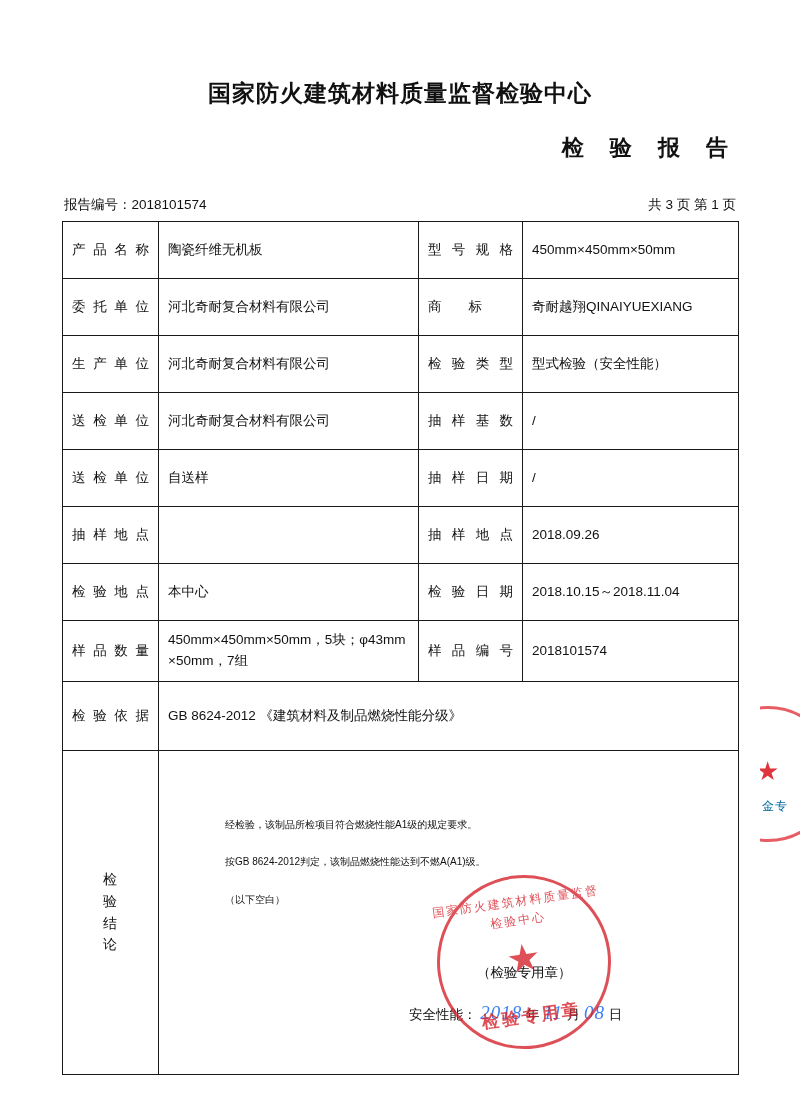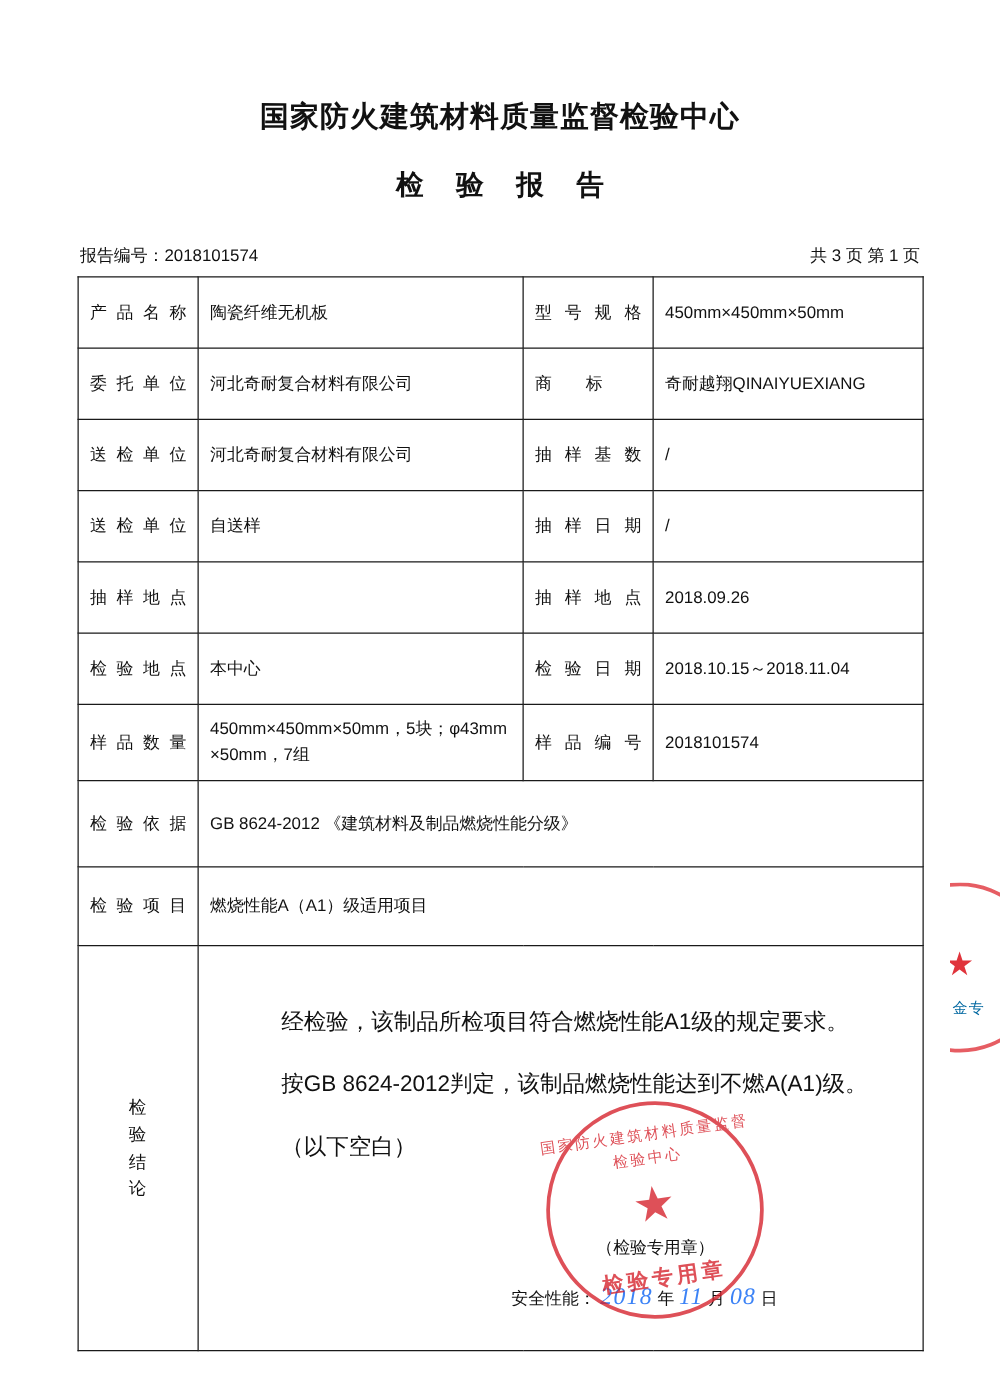--- a/index.html
+++ b/index.html
@@ -23,21 +23,21 @@
     padding: 0 62px;
   }
   .doc-title {
     text-align: center;
     font-size: 23px;
     font-weight: bold;
     letter-spacing: 1px;
     margin-top: 78px;
   }
   .doc-subtitle {
-    text-align: center;
+    text-align: right;
     font-size: 22px;
     font-weight: bold;
     letter-spacing: 10px;
     margin-top: 24px;
     padding-left: 10px;
   }
   .meta-row {
     display: flex;
     justify-content: space-between;
     align-items: center;
@@ -87,21 +87,21 @@
   }
   .concl-body {
     position: relative;
     height: 290px;
     vertical-align: top;
     padding-top: 26px !important;
     padding-left: 18px !important;
   }
   .concl-line {
     margin: 0 0 22px 48px;
-    font-size: 18px;
+    font-size: 10px;
   }
   .stamp-note {
     margin: 56px 0 0 300px;
     font-size: 13.5px;
   }
   .sign-line {
     margin: 14px 0 0 232px;
     font-size: 13.5px;
     white-space: nowrap;
   }
@@ -219,20 +219,26 @@
         <td class="label">型号规格</td>
         <td class="label-plain">450mm×450mm×50mm</td>
       </tr>
       <tr class="row-tall">
         <td class="label">委托单位</td>
         <td class="label-plain">河北奇耐复合材料有限公司</td>
         <td class="label-plain">商　　标</td>
         <td class="label-plain">奇耐越翔QINAIYUEXIANG</td>
       </tr>
       <tr class="row-tall">
+        <td class="label">生产单位</td>
+        <td class="label-plain">河北奇耐复合材料有限公司</td>
+        <td class="label">检验类型</td>
+        <td class="label-plain">型式检验（安全性能）</td>
+      </tr>
+      <tr class="row-tall">
         <td class="label">送检单位</td>
         <td class="label-plain">河北奇耐复合材料有限公司</td>
         <td class="label">抽样基数</td>
         <td class="label-plain">/</td>
       </tr>
       <tr class="row-tall">
         <td class="label">送检单位</td>
         <td class="label-plain">自送样</td>
         <td class="label">抽样日期</td>
         <td class="label-plain">/</td>
@@ -251,24 +257,20 @@
       </tr>
       <tr class="row-tall2">
         <td class="label">样品数量</td>
         <td class="label-plain">450mm×450mm×50mm，5块；φ43mm×50mm，7组</td>
         <td class="label">样品编号</td>
         <td class="label-plain">2018101574</td>
       </tr>
       <tr>
         <td class="label" style="height:54px">检验依据</td>
         <td class="label-plain" colspan="3">GB 8624-2012 《建筑材料及制品燃烧性能分级》</td>
-      </tr>
-      <tr>
-        <td class="label" style="height:48px">检验项目</td>
-        <td class="label-plain" colspan="3">燃烧性能A（A1）级适用项目</td>
       </tr>
       <tr>
         <td class="concl-label">检<br>验<br>结<br>论</td>
         <td class="concl-body" colspan="3">
           <div class="concl-line">经检验，该制品所检项目符合燃烧性能A1级的规定要求。</div>
           <div class="concl-line">按GB 8624-2012判定，该制品燃烧性能达到不燃A(A1)级。</div>
           <div class="concl-line">（以下空白）</div>
 
           <div class="seal">
             <div class="seal-top">国家防火建筑材料质量监督检验中心</div>

